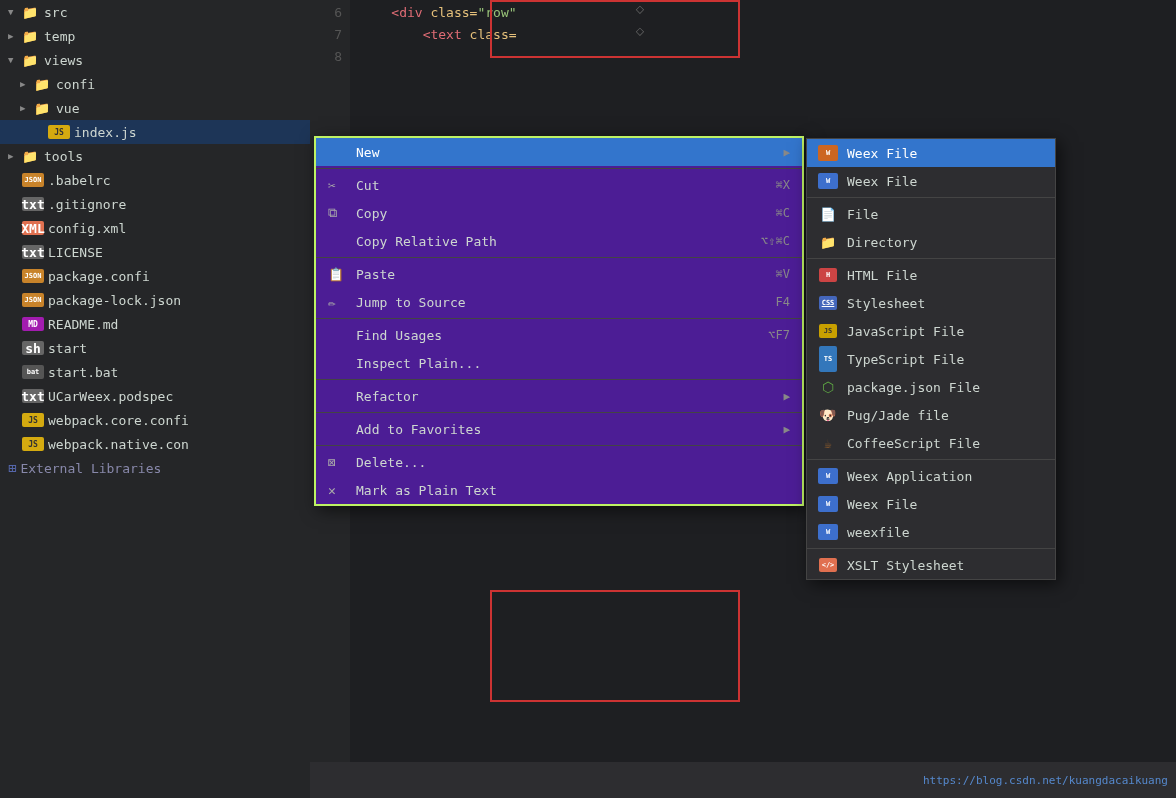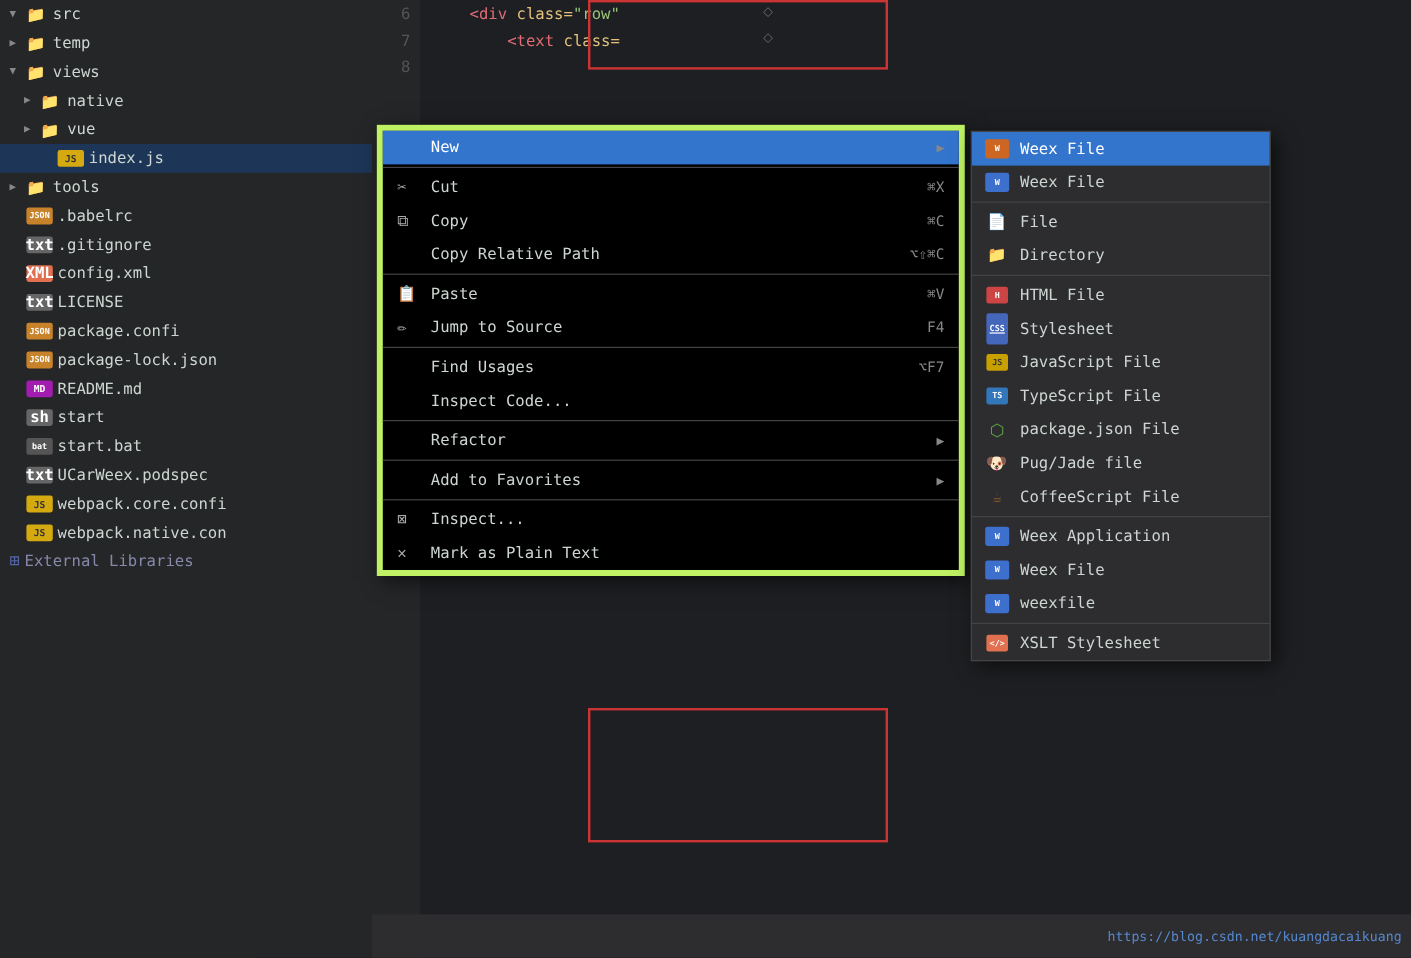--- a/index.html
+++ b/index.html
@@ -122,24 +122,24 @@
       align-items: center;
       justify-content: center;
       color: #666;
       font-size: 12px;
     }
 
     
     .context-menu {
       position: absolute;
       left: 314px;
-      top: 104px;
+      top: 136px;
       width: 490px;
-      background: #000000;
-      border: 5px solid #bef264;
+      background: #4c1d95;
+      border: 2px solid #bef264;
       box-shadow: 4px 4px 16px rgba(0,0,0,0.6);
       z-index: 10;
     }
 
     .menu-item {
       display: flex;
       align-items: center;
       height: 28px;
       padding: 0 12px;
       cursor: pointer;
@@ -303,21 +303,21 @@
 
   <div class="tree-item">
     <span class="tree-arrow">▼</span>
     <span class="folder-icon folder-orange">📁</span>
     <span>views</span>
   </div>
 
   <div class="tree-item indent1">
     <span class="tree-arrow">▶</span>
     <span class="folder-icon folder-orange">📁</span>
-    <span>native</span>
+    <span>confi</span>
   </div>
 
   <div class="tree-item indent1">
     <span class="tree-arrow">▶</span>
     <span class="folder-icon folder-orange">📁</span>
     <span>vue</span>
   </div>
 
   <div class="tree-item indent2 selected">
     <span class="tree-arrow"></span>
@@ -473,41 +473,41 @@
   <div class="menu-separator"></div>
 
   <div class="menu-item">
     <span class="menu-icon"></span>
     <span>Find Usages</span>
     <span class="shortcut">⌥F7</span>
   </div>
 
   <div class="menu-item">
     <span class="menu-icon"></span>
-    <span>Inspect Code...</span>
+    <span>Inspect Plain...</span>
   </div>
   <div class="menu-separator"></div>
 
   <div class="menu-item">
     <span class="menu-icon"></span>
     <span>Refactor</span>
     <span class="arrow">▶</span>
   </div>
   <div class="menu-separator"></div>
 
   <div class="menu-item">
     <span class="menu-icon"></span>
     <span>Add to Favorites</span>
     <span class="arrow">▶</span>
   </div>
   <div class="menu-separator"></div>
 
   <div class="menu-item">
     <span class="menu-icon">⊠</span>
-    <span>Inspect...</span>
+    <span>Delete...</span>
   </div>
 
   <div class="menu-item">
     <span class="menu-icon">✕</span>
     <span>Mark as Plain Text</span>
   </div>
 
   <div class="submenu" style="position:absolute;left:490px;top:0;">
 
     <div class="submenu-item highlighted-blue" style="background:#3375cc;">
@@ -542,35 +542,35 @@
 
     <div class="submenu-item">
       <div class="submenu-icon">
         <div style="background:#cc4444;color:white;font-size:7px;font-weight:bold;width:18px;height:14px;display:flex;align-items:center;justify-content:center;border-radius:2px;">H</div>
       </div>
       <span>HTML File</span>
     </div>
 
     <div class="submenu-item">
       <div class="submenu-icon">
-        <div style="background:#4466bb;color:white;font-size:7px;font-weight:bold;width:18px;height:26px;display:flex;align-items:center;justify-content:center;border-radius:2px;text-decoration:underline;">CSS</div>
+        <div style="background:#4466bb;color:white;font-size:7px;font-weight:bold;width:18px;height:14px;display:flex;align-items:center;justify-content:center;border-radius:2px;text-decoration:underline;">CSS</div>
       </div>
       <span>Stylesheet</span>
     </div>
 
     <div class="submenu-item">
       <div class="submenu-icon">
         <div style="background:#c8a000;color:#333;font-size:7px;font-weight:bold;width:18px;height:14px;display:flex;align-items:center;justify-content:center;border-radius:2px;">JS</div>
       </div>
       <span>JavaScript File</span>
     </div>
 
     <div class="submenu-item">
       <div class="submenu-icon">
-        <div style="background:#3377bb;color:white;font-size:7px;font-weight:bold;width:18px;height:14px;display:flex;align-items:center;justify-content:center;border-radius:2px;text-align:center;">TS</div>
+        <div style="background:#3377bb;color:white;font-size:7px;font-weight:bold;width:18px;height:26px;display:flex;align-items:center;justify-content:center;border-radius:2px;text-align:center;">TS</div>
       </div>
       <span>TypeScript File</span>
     </div>
 
     <div class="submenu-item">
       <div class="submenu-icon">
         <span style="color:#5faa44;font-size:14px;">⬡</span>
       </div>
       <span>package.json File</span>
     </div>

